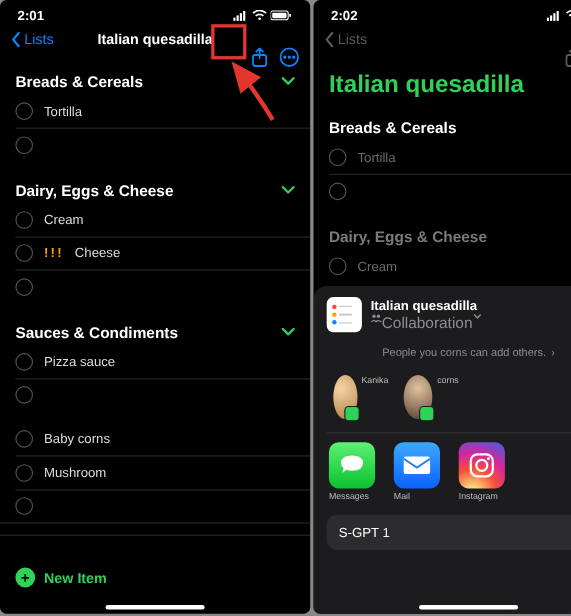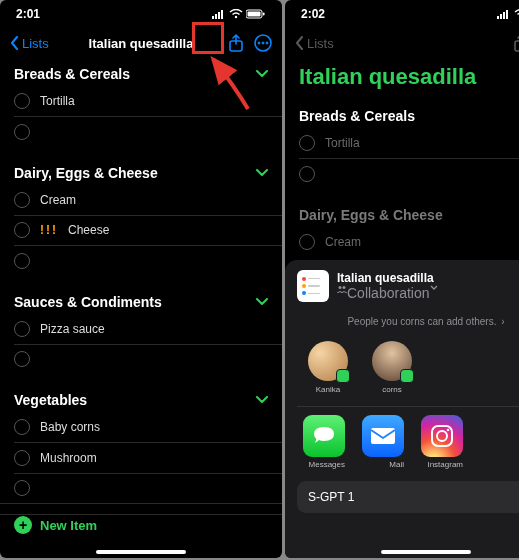--- a/index.html
+++ b/index.html
@@ -35,23 +35,24 @@
     font-size: 12px;
     font-weight: 600;
   }
   .statusbar .indicators { display: flex; gap: 3px; align-items: center; }
   .statusbar .indicators svg { display: block; }
 
   
   .navbar {
     height: 30px;
     display: flex;
-    align-items: center;
+    align-items: flex-start;
     padding: 0 10px;
     position: relative;
+    flex-direction: column;
   }
   .navbar .back {
     display: flex;
     align-items: center;
     color: #0a84ff;
     font-size: 13px;
     gap: 2px;
   }
   .navbar .back.dim { color: #5a5a5e; }
   .navbar .title {
@@ -219,22 +220,21 @@
     padding: 14px 0 10px;
   }
 
   .share-contacts {
     display: flex;
     gap: 14px;
     padding: 4px 6px 12px;
   }
   .contact {
     display: flex;
-    flex-direction: column;
-    align-items: center;
+    align-items: flex-start;
     gap: 4px;
     width: 50px;
   }
   .avatar {
     width: 40px; height: 40px;
     border-radius: 50%;
     position: relative;
     overflow: visible;
   }
   .avatar .badge {
@@ -249,21 +249,21 @@
 
   .app-row {
     display: flex;
     gap: 13px;
     padding: 8px 2px 10px;
     border-top: 0.5px solid #333;
   }
   .app {
     display: flex;
     flex-direction: column;
-    align-items: flex-end;
+    align-items: flex-start;
     gap: 3px;
     width: 46px;
   }
   .appicon {
     width: 42px; height: 42px;
     border-radius: 9px;
     display: flex;
     align-items: center;
     justify-content: center;
   }
@@ -386,28 +386,20 @@
   <div class="item">
       <span class="radio"></span>
       <span>Pizza sauce</span>
     </div>
   <div class="sep"></div>
   <div class="item">
       <span class="radio"></span>
     </div>
   <div class="big-sep"></div>
 
-  <div class="section-header">
-    <span>Vegetables</span>
-    <span class="chev">
-        <svg width="12" height="8">
-          <path d="M1 1 L6 6 L11 1" stroke="#30d158" stroke-width="2" fill="none" stroke-linecap="round" stroke-linejoin="round"></path>
-        </svg>
-      </span>
-  </div>
   <div class="item">
       <span class="radio"></span>
       <span>Baby corns</span>
     </div>
   <div class="sep"></div>
   <div class="item">
       <span class="radio"></span>
       <span>Mushroom</span>
     </div>
   <div class="sep"></div>

